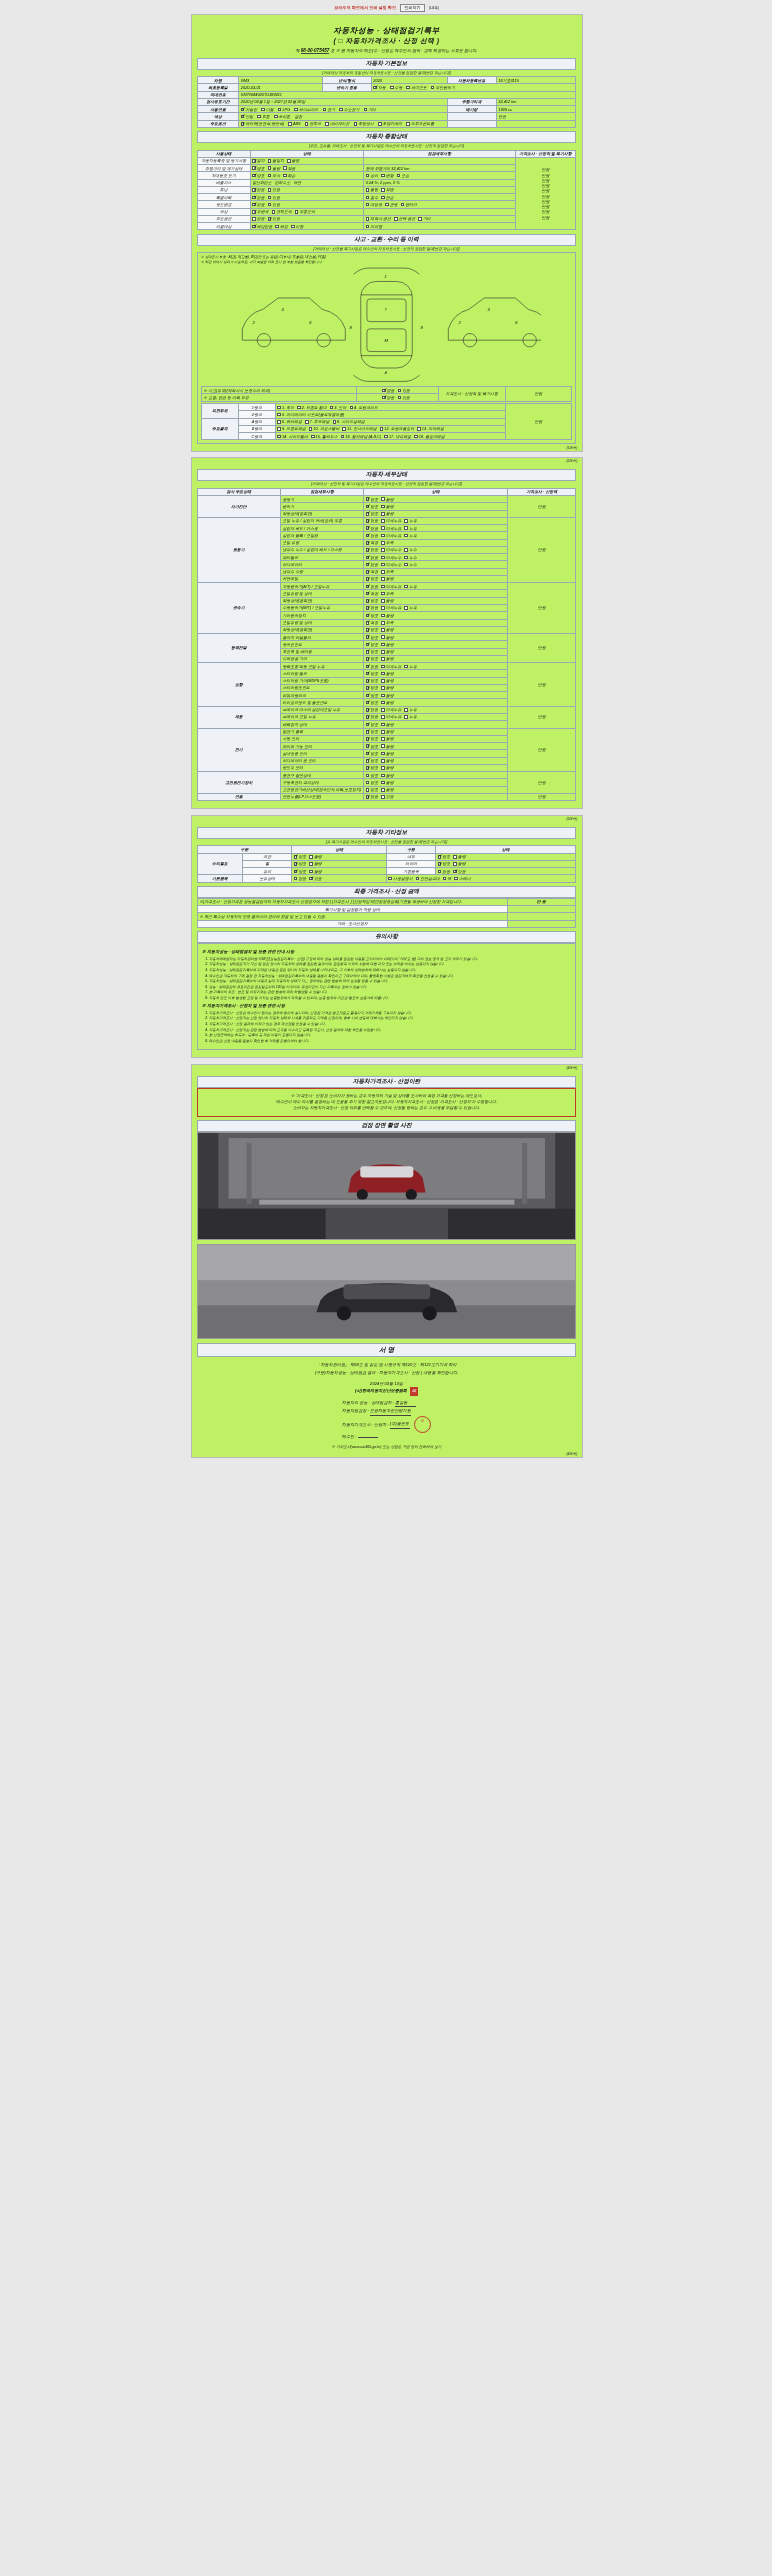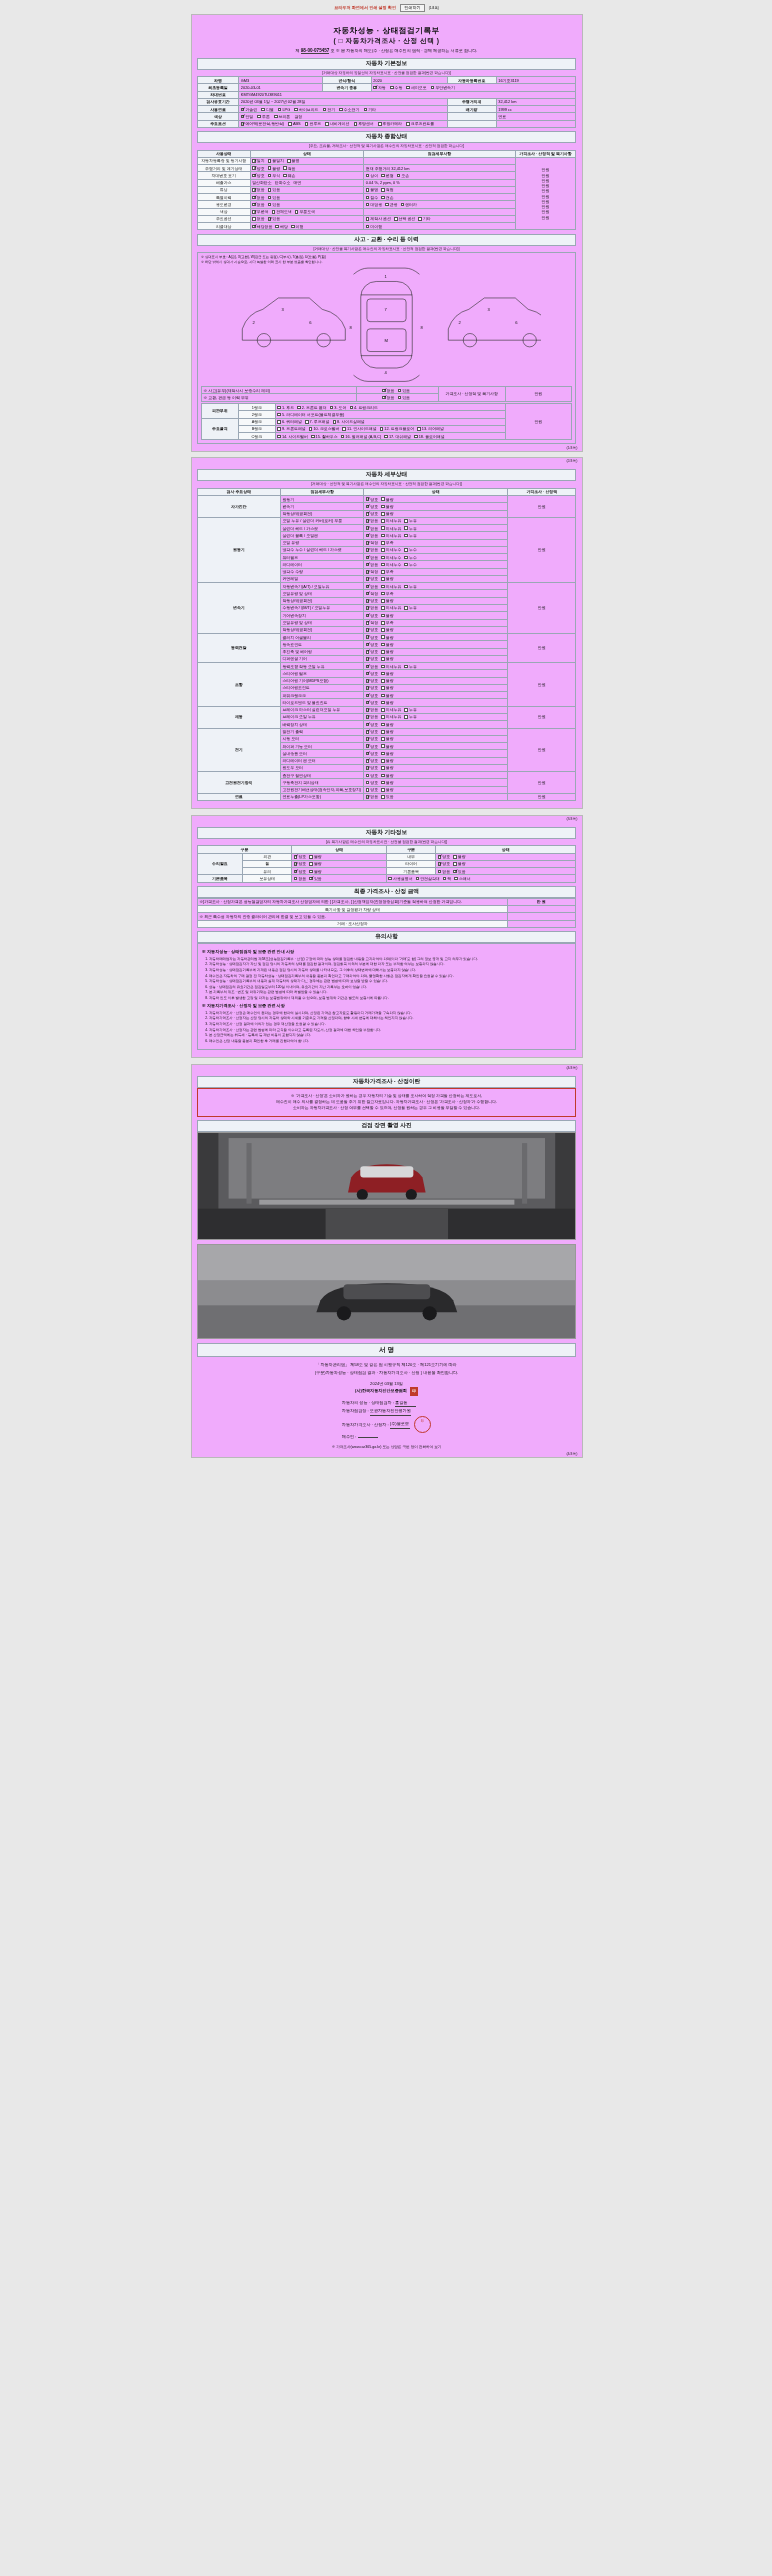--- a/index.html
+++ b/index.html
@@ -8,22 +8,22 @@
     width:773px; min-height:2576px;
     background:#e8e8e8;
     font-family:"Liberation Sans", sans-serif;
     font-size:4.6px; color:#111;
   }
   .sheetwrap { width:773px; padding:2.1px 0 5.2px 0; }
   .topbar { width:392px; margin:0 auto; display:flex; align-items:center; justify-content:center; gap:4.1px; padding:1.5px 0 2.1px 0; }
   .topbar .warn { color:#c0392b; font-size:4.1px; font-weight:bold; }
   .topbar .btn { border:0.5px solid #888; background:#f4f4f4; font-size:4.1px; padding:0.5px 3.1px; }
   .page {
-    width:392px; margin:0 auto 5.2px auto; background:#f0abfc;
-    border:0.5px solid #b9b9b9; padding:4.1px 5.2px 7.2px 5.2px; position:relative;
+    width:392px; margin:0 auto 5.2px auto; background:#bef264;
+    border:0.5px solid #b9b9b9; padding:4.1px 5.2px 7.2px 5.2px; position:relative;font-style:italic;
   }
   .pgnum { position:absolute; right:4.1px; font-size:3.6px; color:#333; }
   .pgnum.top { top:1px; }
   .pgnum.bot { bottom:1px; }
   .doctitle { text-align:center; font-size:7.7px; font-weight:bold; letter-spacing:0.5px; line-height:1.35; margin:7.2px 0 1px 0; }
   .doctitle .sub { font-size:6.7px; }
   .docline { text-align:center; font-size:4.1px; margin:2.1px 0 4.1px 0; }
   .docline b { font-size:4.6px; }
   .secbar { text-align:center; font-weight:bold; font-size:5.7px; background:#eef2f7; border:0.5px solid #9aa7b5; padding:1px 0; margin:3.1px 0 0 0; }
   .seccap { text-align:center; font-size:3.6px; color:#222; padding:1px 0 1.5px 0; }

